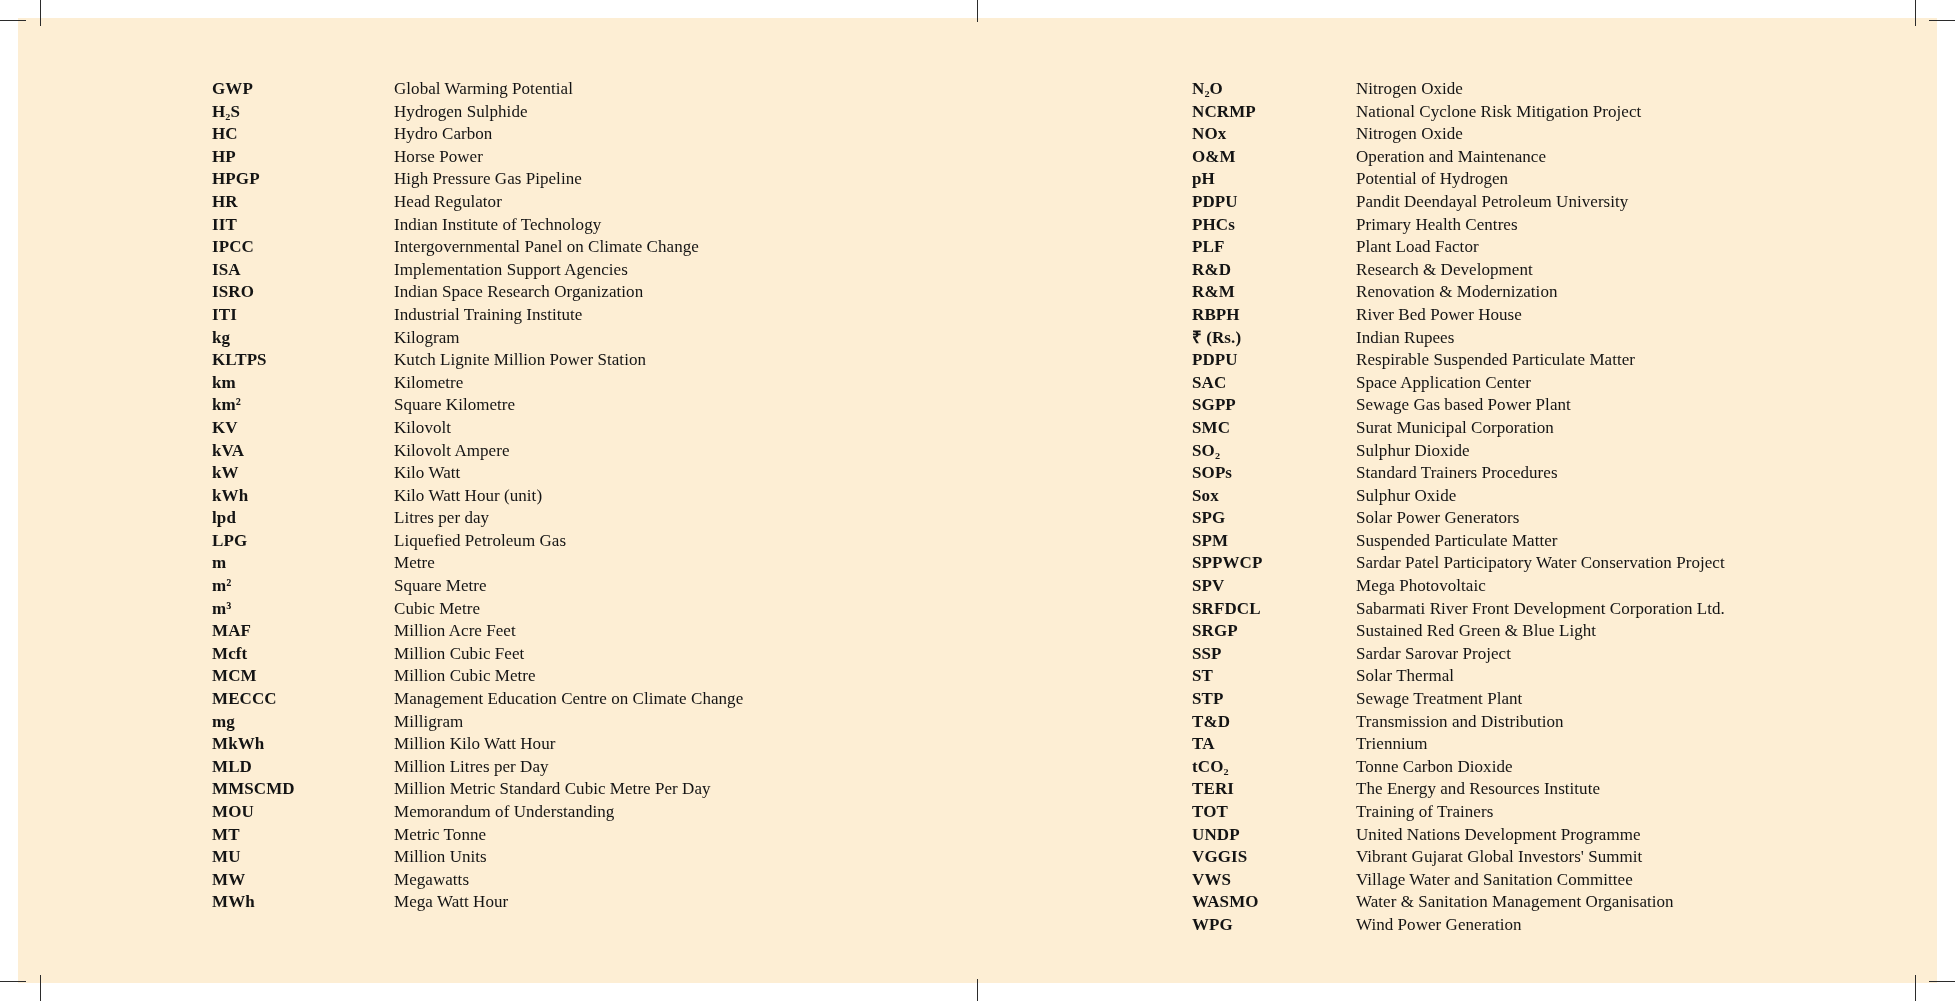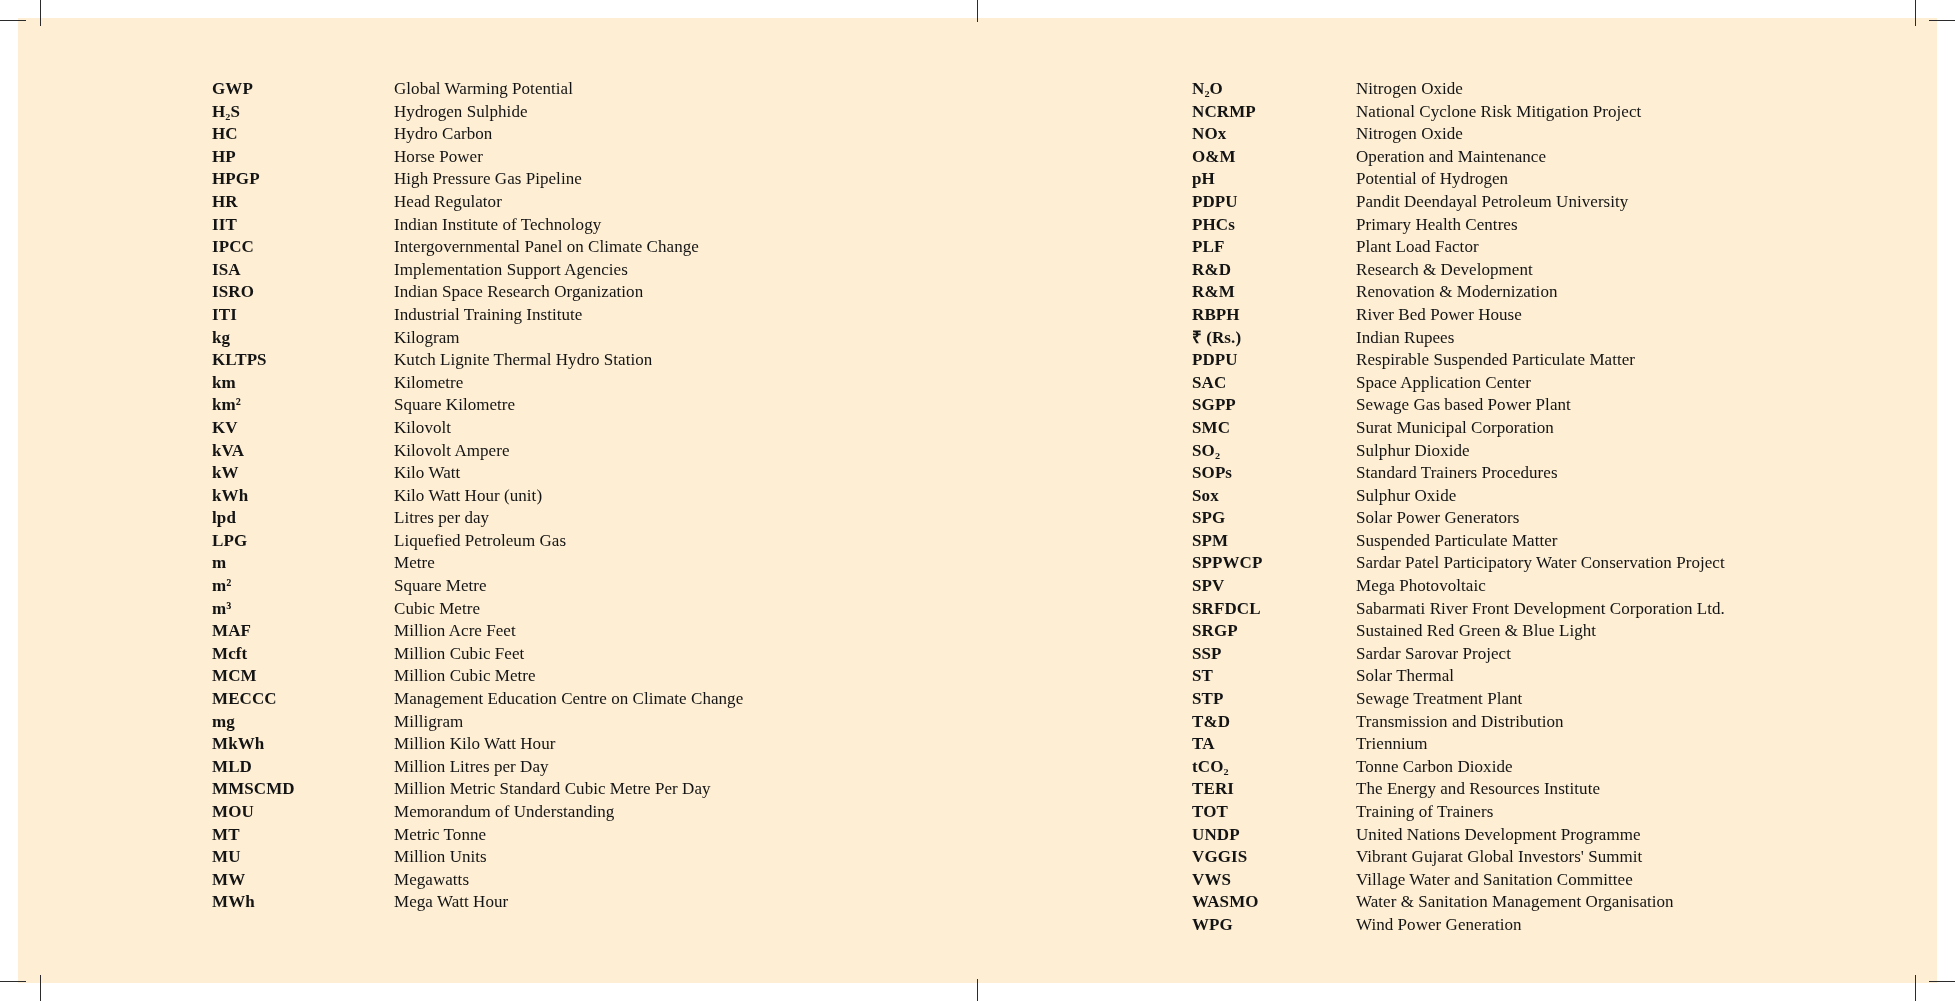--- a/index.html
+++ b/index.html
@@ -142,21 +142,21 @@
       <div class="entry">
         <span class="abbr">ITI</span>
         <span class="full">Industrial Training Institute</span>
       </div>
       <div class="entry">
         <span class="abbr">kg</span>
         <span class="full">Kilogram</span>
       </div>
       <div class="entry">
         <span class="abbr">KLTPS</span>
-        <span class="full">Kutch Lignite Thermal Hydro Station</span>
+        <span class="full">Kutch Lignite Million Power Station</span>
       </div>
       <div class="entry">
         <span class="abbr">km</span>
         <span class="full">Kilometre</span>
       </div>
       <div class="entry">
         <span class="abbr">km²</span>
         <span class="full">Square Kilometre</span>
       </div>
       <div class="entry">

